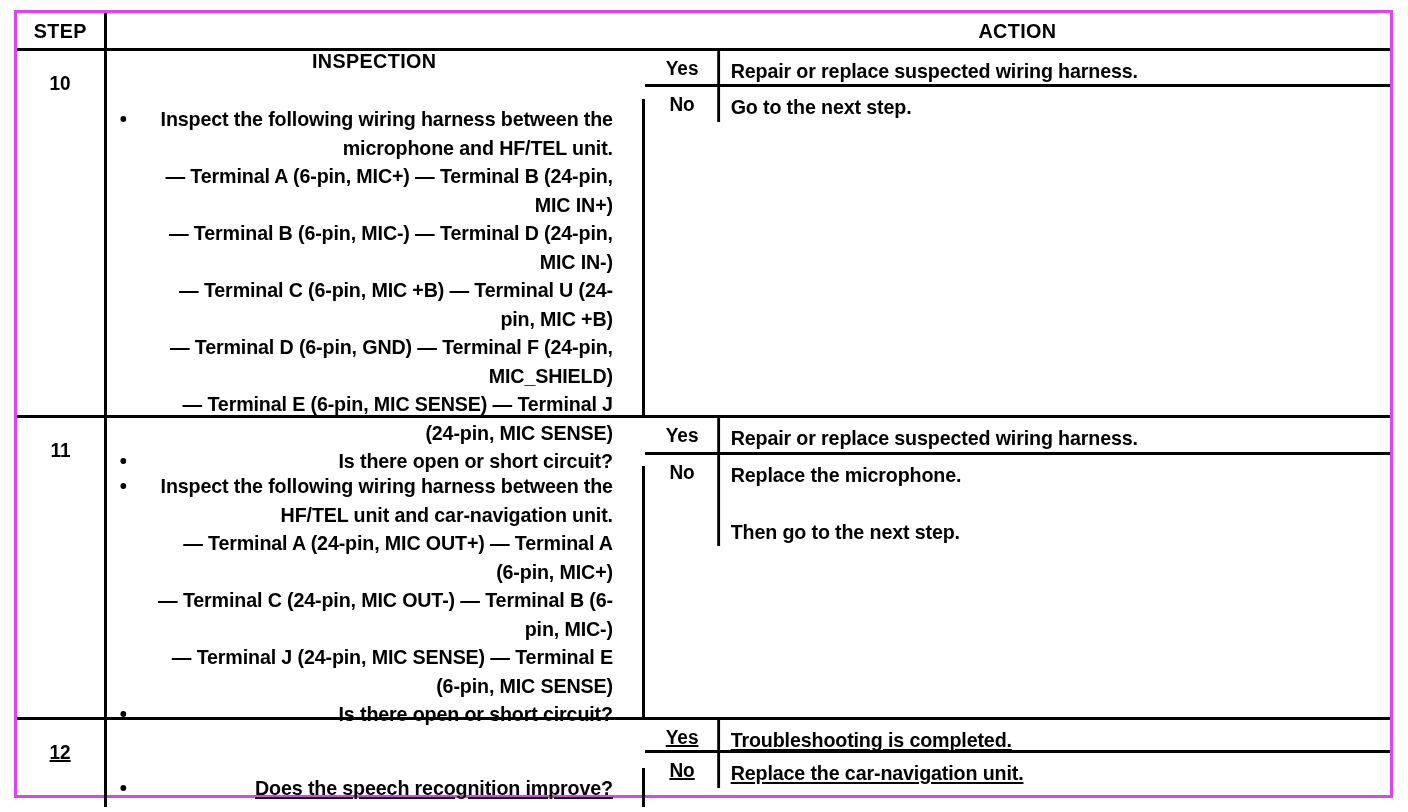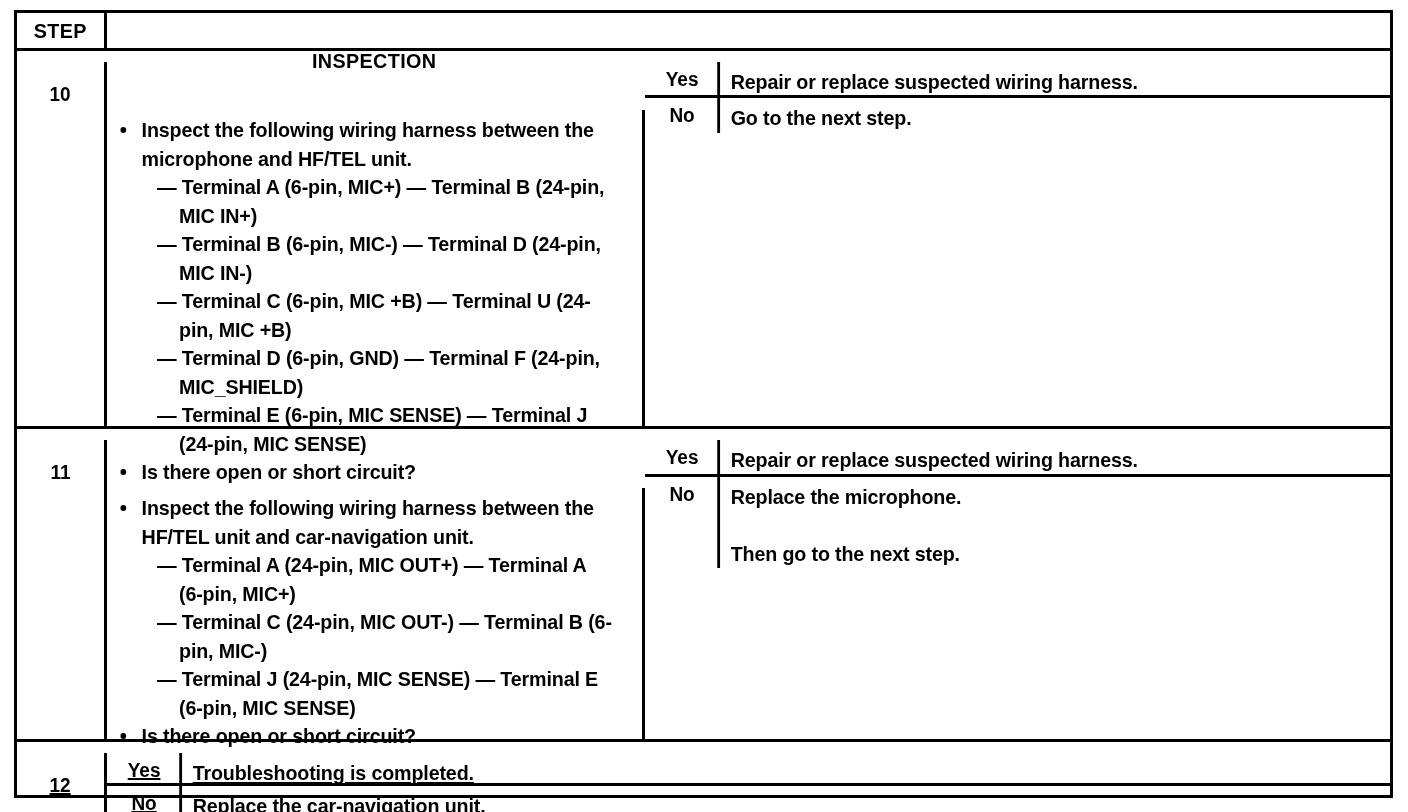--- a/index.html
+++ b/index.html
@@ -23,25 +23,24 @@
     background: #ffffff;
   }
 
   .table {
     position: absolute;
     left: 14px;
     top: 10px;
     width: 1379px;
     height: 788px;
     box-sizing: border-box;
-    border: 3px solid #000000;
+    border: 3px solid #d946ef;
     display: flex;
     flex-direction: column;
     background: #fff;
-    gap: 11px;
   }
 
   
   .row {
     display: flex;
     width: 100%;
     box-sizing: border-box;
     border-bottom: 3px solid #000;
   }
   .row:last-child { border-bottom: none; text-decoration: underline; }
@@ -96,20 +95,21 @@
   .step-num {
     font-size: 20px;
     font-weight: bold;
     padding-top: 21px;
     transform: scaleX(0.95);
   }
 
   
   .insp {
     padding: 6px 8px 4px 0;
+    text-align: right;
   }
   .bullet-line {
     position: relative;
     padding-left: 36px;
     font-size: 20.5px;
     font-weight: bold;
     line-height: 28.5px;
     letter-spacing: -0.15px;
     transform: scaleX(0.96);
     transform-origin: left center;
@@ -180,20 +180,23 @@
 <div class="page">
   <div class="table">
 
     <div class="row header-row">
       <div class="col-step">
         <span class="hdr-text">STEP</span>
       </div>
       <div class="col-inspection">
         <span class="hdr-text">INSPECTION</span>
       </div>
+      <div class="col-answers">
+        <span class="hdr-text">ACTION</span>
+      </div>
     </div>
 
     <div class="row r10">
       <div class="col-step">
         <span class="step-num">10</span>
       </div>
       <div class="col-inspection">
         <div class="insp">
           <div class="bullet-line">
             <span class="dot"></span>
@@ -253,20 +256,28 @@
             <p>Then go to the next step.</p>
           </div>
         </div>
       </div>
     </div>
 
     <div class="row r12">
       <div class="col-step">
         <span class="step-num">12</span>
       </div>
+      <div class="col-inspection">
+        <div class="insp">
+          <div class="bullet-line">
+            <span class="dot"></span>
+            <span>Does the speech recognition improve?</span>
+          </div>
+        </div>
+      </div>
       <div class="col-answers">
         <div class="ans yes-12">
           <div class="ans-label">Yes</div>
           <div class="ans-text">Troubleshooting is completed.</div>
         </div>
         <div class="ans">
           <div class="ans-label">No</div>
           <div class="ans-text">Replace the car-navigation unit.</div>
         </div>
       </div>

